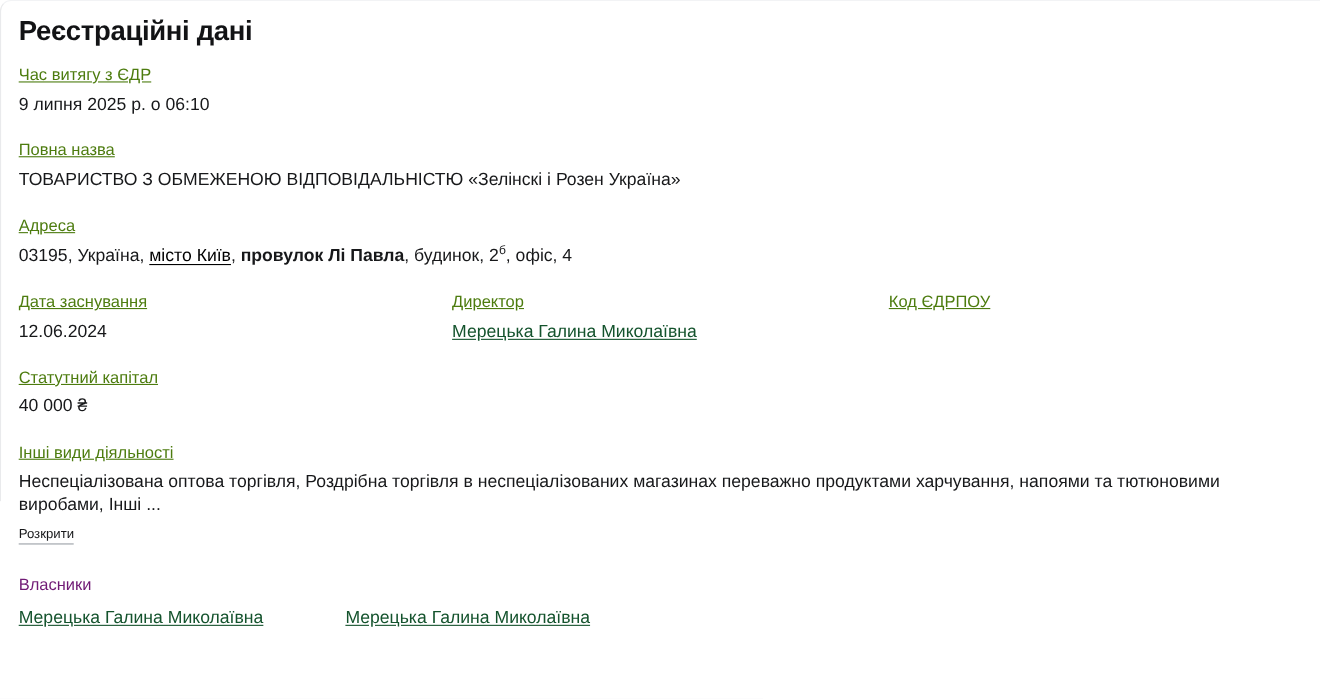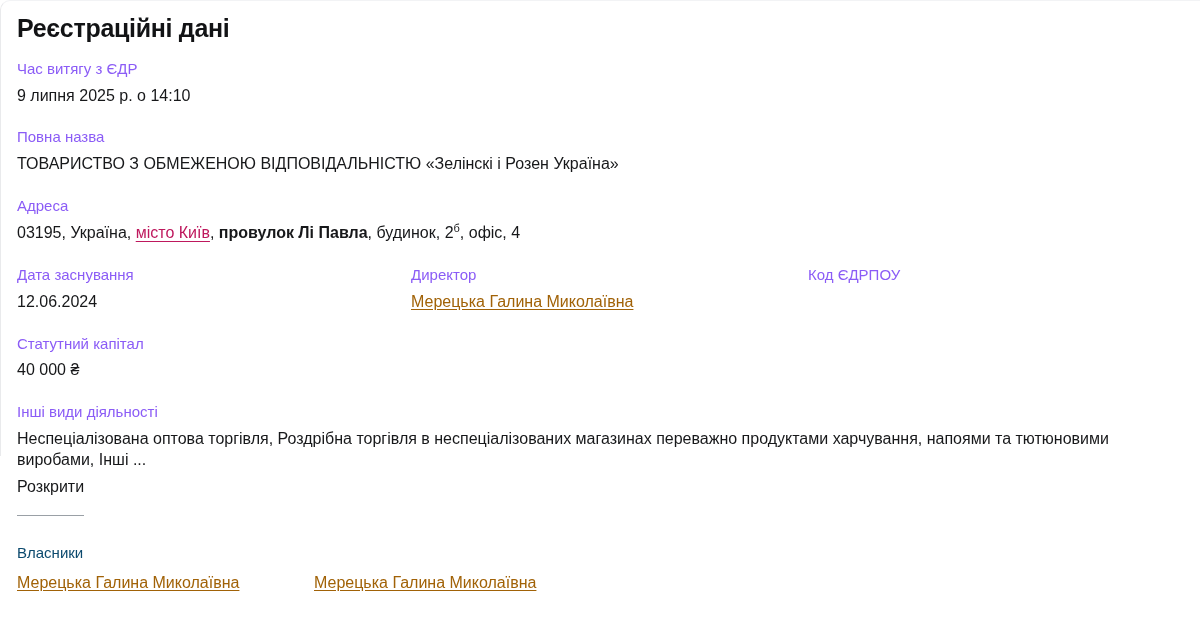--- a/index.html
+++ b/index.html
@@ -21,84 +21,85 @@
   }
   .page-title {
     font-size: 25px;
     font-weight: 700;
     letter-spacing: -0.3px;
     color: #121315;
     margin-bottom: 17px;
   }
   .field { margin-bottom: 22px; }
   .field .label {
-    color: #8b5cf6;
+    color: #4d7c0f;
     font-size: 15px;
     line-height: 1.25;
     margin-bottom: 6px;
     font-weight: 400;
+    text-decoration: underline;
   }
   .field .value {
     color: #17181a;
     font-size: 16px;
     line-height: 1.35;
   }
   a.blue-link {
-    color: #be185d;
+    color: #000000;
     text-decoration: underline;
     text-underline-offset: 2px;
     cursor: pointer;
   }
   a.purple-link {
-    color: #a16207;
+    color: #14532d;
     text-decoration: underline;
     text-underline-offset: 2px;
     cursor: pointer;
   }
   .addr-street { font-weight: 700; }
   sup.addr-sup { font-size: 11px; }
   .triple-row {
     display: grid;
     grid-template-columns: 394px 397px 1fr;
     margin-bottom: 22px;
   }
   .triple-row .field { margin-bottom: 0; }
   .expand-link {
     display: inline-block;
     margin-top: 7px;
     color: #17181a;
-    font-size: 16px;
+    font-size: 12px;
     text-decoration: none;
     border-bottom: 1px solid #9aa0a6;
-    padding-bottom: 19px;
+    padding-bottom: 2px;
     cursor: pointer;
   }
   .owners-section { margin-top: 28px; }
   .owners-section .label {
-    color: #0c4a6e;
+    color: #701a75;
     font-size: 15px;
     margin-bottom: 13px;
   }
   .owners-row {
     display: grid;
     grid-template-columns: 297px auto;
   }
   .owner { font-size: 16px; }
   .owner-name { font-size: 16px; }
 </style>
 </head>
 <body>
 
 <div class="card">
 
   <h1 class="page-title">Реєстраційні дані</h1>
 
   <div class="field">
     <div class="label">Час витягу з ЄДР</div>
-    <div class="value">9 липня 2025 р. о 14:10</div>
+    <div class="value">9 липня 2025 р. о 06:10</div>
   </div>
 
   <div class="field">
     <div class="label">Повна назва</div>
     <div class="value">ТОВАРИСТВО З ОБМЕЖЕНОЮ ВІДПОВІДАЛЬНІСТЮ «Зелінскі і Розен Україна»</div>
   </div>
 
   <div class="field">
     <div class="label">Адреса</div>
     <div class="value"><span>03195, Україна, </span><a class="blue-link" href="#">місто Київ</a><span>, </span><span class="addr-street">провулок Лі Павла</span><span>, будинок, 2</span><sup class="addr-sup">б</sup><span>, офіс, 4</span></div>

